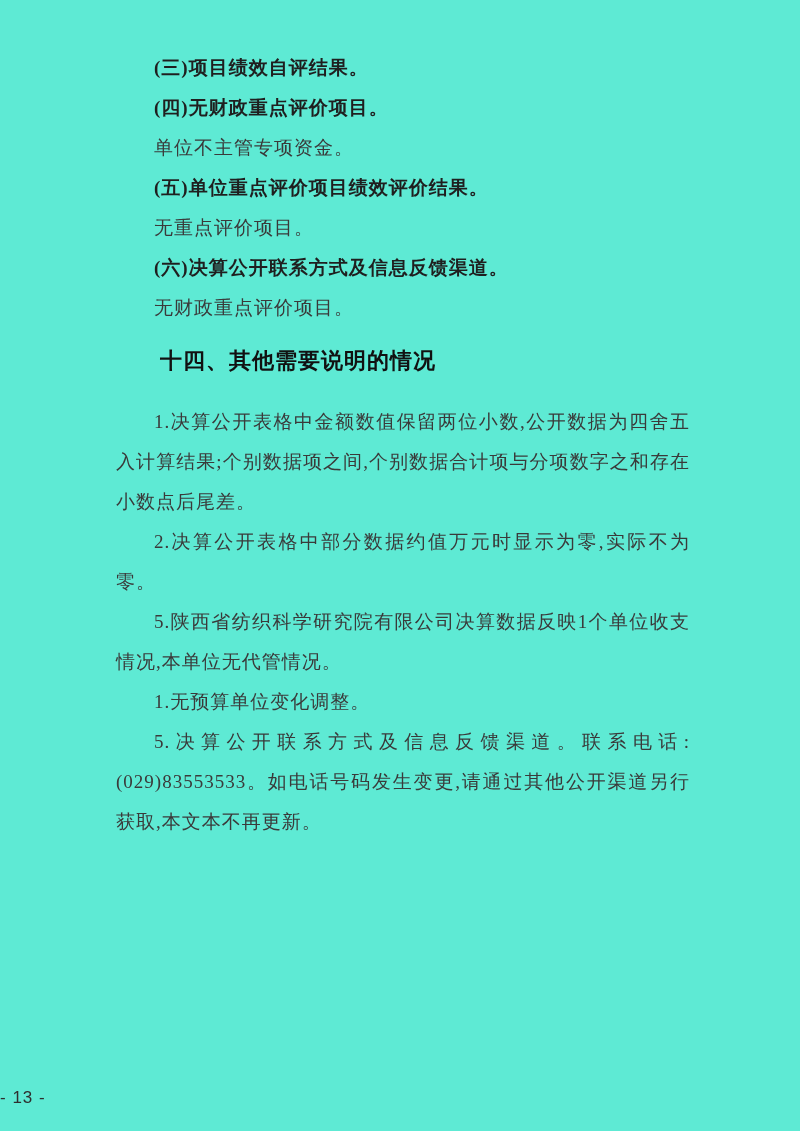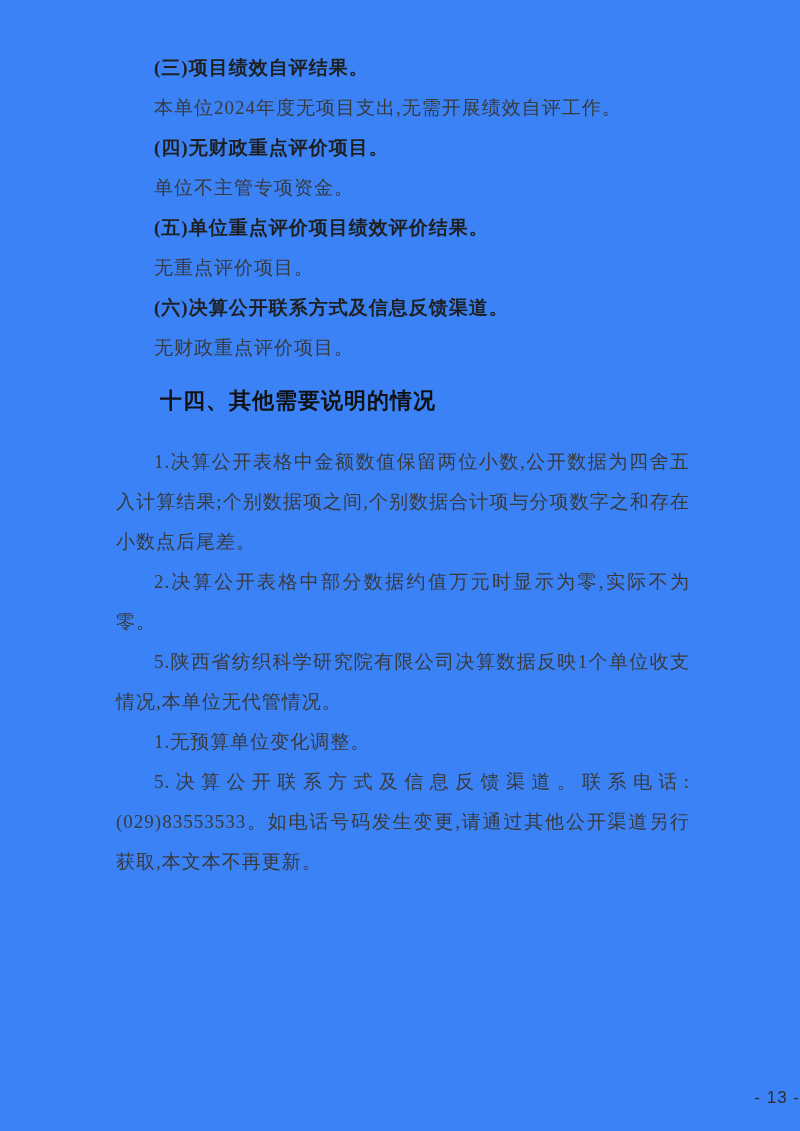--- a/index.html
+++ b/index.html
@@ -7,21 +7,21 @@
     width: 800px; height: 1131px;
     background: #ffffff;
     position: relative;
     font-family: "Liberation Serif", serif;
     overflow: hidden;
   }
   .page {
     position: absolute;
     left: 0; top: 0;
     width: 800px; height: 1131px;
-    background: #3b82f6;
+    background: #5eead4;
   }
   .content {
     position: absolute;
     left: 116px;
     top: 48px;
     width: 574px;
   }
   .para {
     margin: 0;
     font-size: 19px;
@@ -44,35 +44,34 @@
     letter-spacing: 1px;
     margin: 13px 0 21px 0;
     text-indent: 2em;
     text-align: left;
   }
   .page-footer {
     position: absolute;
     top: 1088px;
     left: 0;
     width: 800px;
-    text-align: right;
+    text-align: left;
     font-family: "Liberation Sans", sans-serif;
     font-size: 17px;
     color: #2e2e2e;
     letter-spacing: 1px;
   }
 </style>
 </head>
 <body>
 
 <div class="page">
   <div class="content">
 
     <p class="para sub">(三)项目绩效自评结果。</p>
-    <p class="para">本单位2024年度无项目支出,无需开展绩效自评工作。</p>
 
     <p class="para sub">(四)无财政重点评价项目。</p>
     <p class="para">单位不主管专项资金。</p>
 
     <p class="para sub">(五)单位重点评价项目绩效评价结果。</p>
     <p class="para">无重点评价项目。</p>
 
     <p class="para sub">(六)决算公开联系方式及信息反馈渠道。</p>
     <p class="para">无财政重点评价项目。</p>
 

